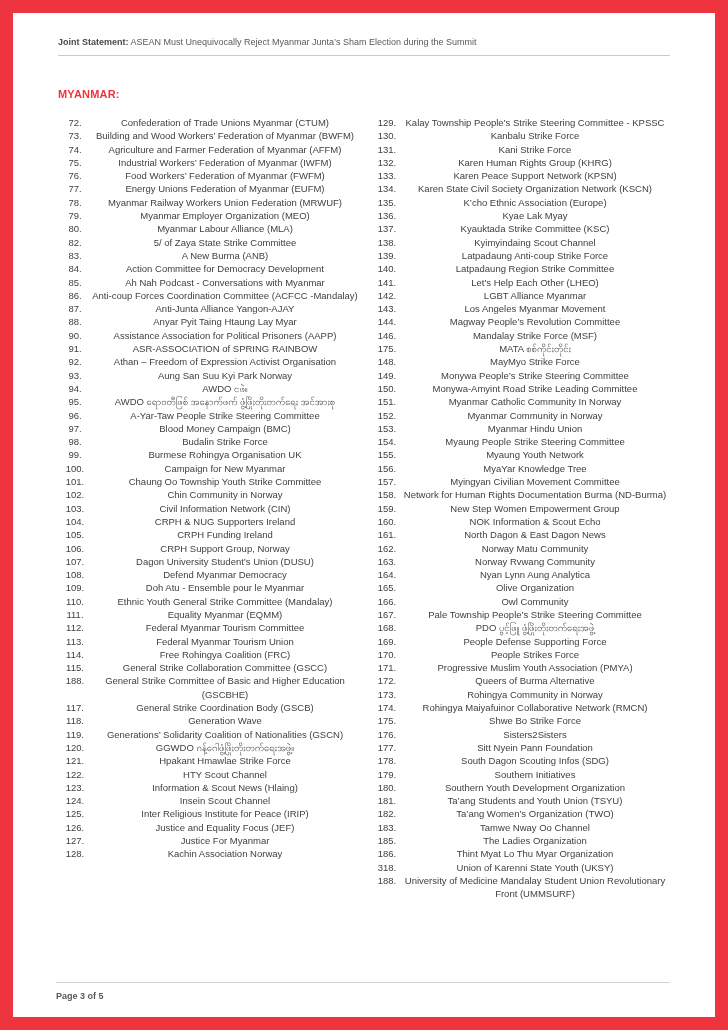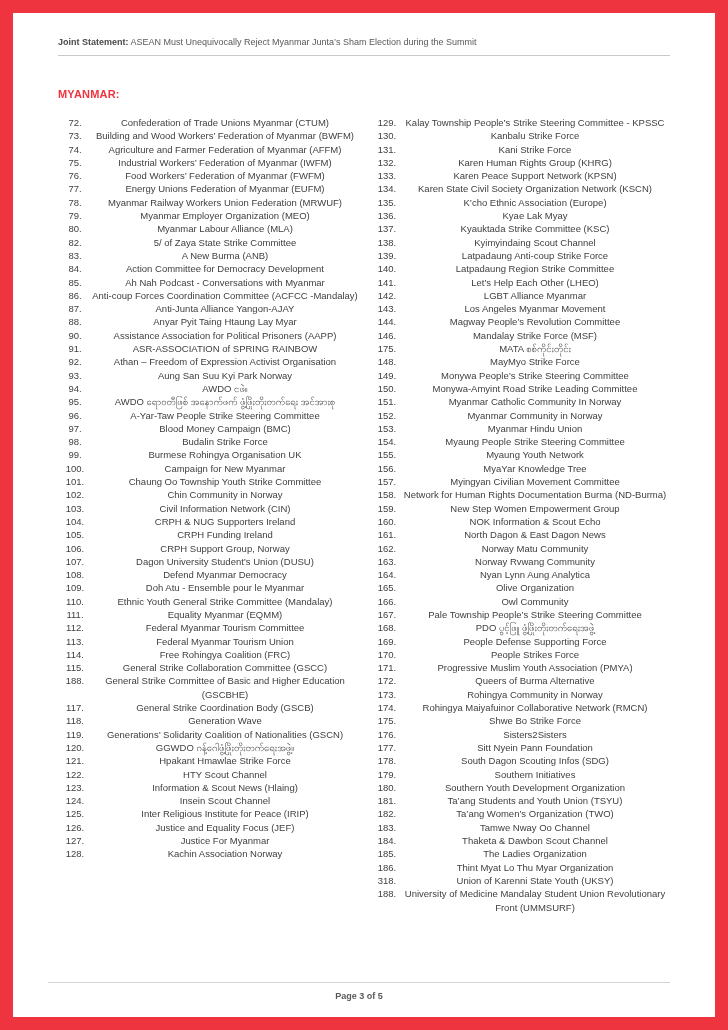--- a/index.html
+++ b/index.html
@@ -42,25 +42,25 @@
   .item {
     display:flex;
     font-size:9.5px;
     line-height:13.3px;
     color:#414042;
   }
   .item .num { flex:none; width:26px; }
   .item .txt { flex:1; }
   .doc-footer {
     position:absolute;
-    left:35px; right:45px;
+    left:43px; right:45px;
     bottom:16px;
     border-top:1px solid #d4d4d4;
     padding-top:8px;
-    text-align:center;
+    text-align:left;
     font-size:9px;
     font-weight:bold;
     color:#58595b;
   }
 </style>
 </head>
 <body>
 
 <div class="page">
   <div class="inner">
@@ -616,24 +616,20 @@
   <div class="item">
     <span class="num">182.</span>
     <span class="txt">Ta’ang Women’s Organization (TWO)</span>
   </div>
 
   <div class="item">
     <span class="num">183.</span>
     <span class="txt">Tamwe Nway Oo Channel</span>
   </div>
 
-  <div class="item">
-    <span class="num">184.</span>
-    <span class="txt">Thaketa &amp; Dawbon Scout Channel</span>
-  </div>
 
   <div class="item">
     <span class="num">185.</span>
     <span class="txt">The Ladies Organization</span>
   </div>
 
   <div class="item">
     <span class="num">186.</span>
     <span class="txt">Thint Myat Lo Thu Myar Organization</span>
   </div>

